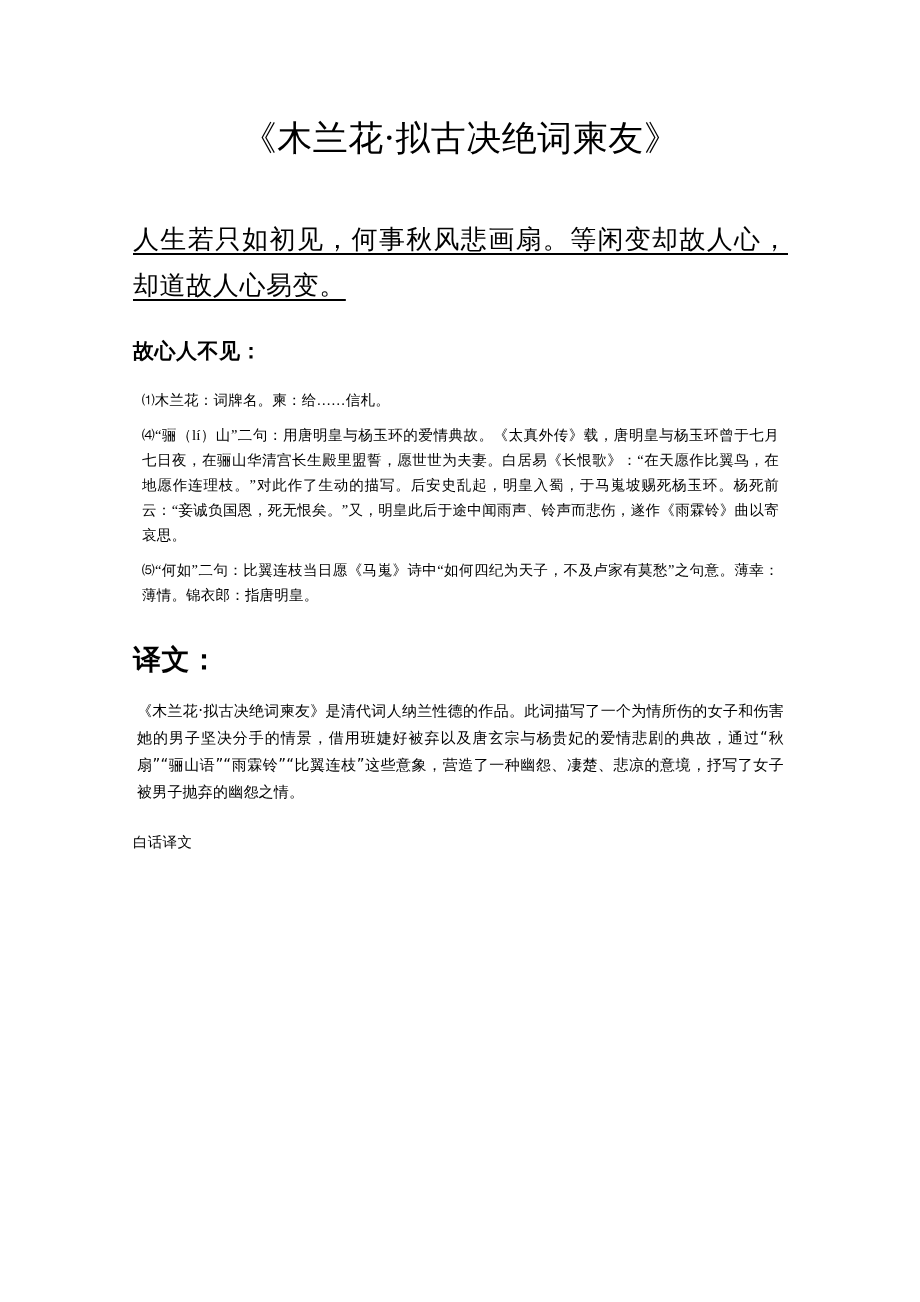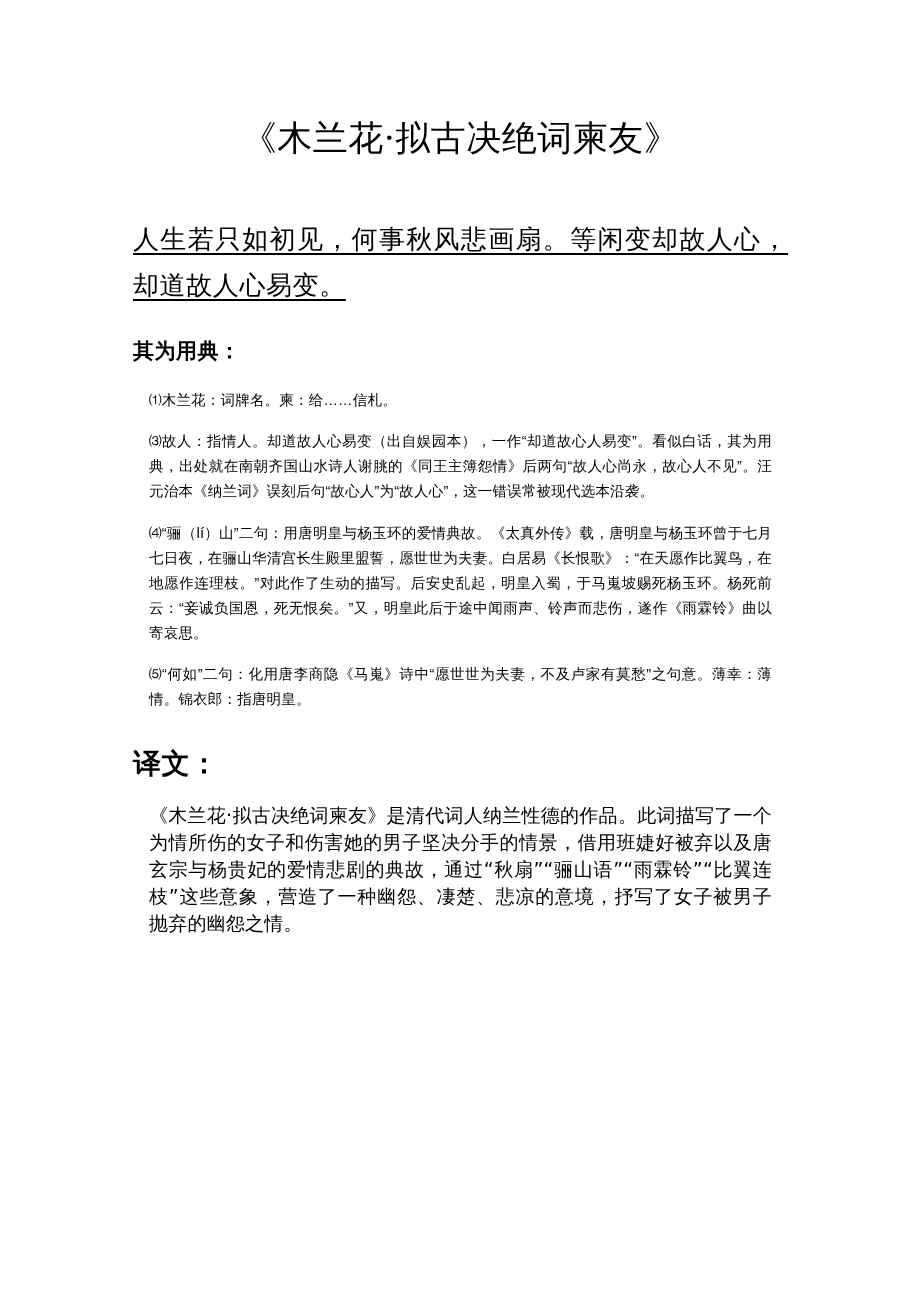--- a/index.html
+++ b/index.html
@@ -80,50 +80,50 @@
     font-weight: 700;
   }
 
   
   .notes {
     margin: 0;
     padding: 0;
     list-style: none;
   }
   .note {
-    font-family: Liberation Sans, sans-serif;
+    font-family: Liberation Serif, serif;
     font-size: 14.5px;
     line-height: 25px;
     letter-spacing: 0.2px;
     text-align: justify;
     text-justify: inter-character;
-    margin: 16px;
+    margin: 9px;
     padding: 0;
   }
   .note + .note { margin-top: 10px; }
   #note-1 { margin-top: 22px; }
 
   .note-marker {
     font-size: 12.5px;
     vertical-align: 1px;
   }
   .pinyin {
     font-size: 15px;
     letter-spacing: 0;
   }
 
   
   .translation-body {
     font-family: "DejaVu Sans", "Liberation Sans", sans-serif;
-    font-size: 19px;
+    font-size: 15px;
     line-height: 27px;
     letter-spacing: 0.2px;
     text-align: justify;
     text-justify: inter-character;
-    margin: 16px;
+    margin: 4px;
     margin-top: 20px;
   }
   .subtle-note {
     font-family: "DejaVu Serif", "Liberation Serif", serif;
     font-size: 14.5px;
     line-height: 25px;
     letter-spacing: 0.3px;
     margin: 0;
     margin-top: 24px;
   }
@@ -132,34 +132,34 @@
 <body>
 
 <div class="page">
   <div class="content">
 
     <h1 class="doc-title">《木兰花·拟古决绝词柬友》</h1>
 
     <p class="stanza" id="stanza-1"><span class="ul">人生若只如初见，何事秋风悲画扇。等闲变却故人心，却道故人心易变。</span></p>
 
 
-    <h2 class="section-heading" id="heading-notes">其为用典：</h2>
+    <h2 class="section-heading" id="heading-notes">故心人不见：</h2>
 
     <div class="notes">
 
       <p class="note" id="note-1"><span class="note-marker">⑴</span><span>木兰花：词牌名。柬：给……信札。</span></p>
 
 
-      <p class="note"><span class="note-marker">⑶</span><span>故人：指情人。却道故人心易变（出自娱园本），一作“却道故心人易变”。看似白话，其为用典，出处就在南朝齐国山水诗人谢朓的《同王主簿怨情》后两句“故人心尚永，故心人不见”。汪元治本《纳兰词》误刻后句“故心人”为“故人心”，这一错误常被现代选本沿袭。</span></p>
 
       <p class="note"><span class="note-marker">⑷</span><span>“骊（</span><span class="pinyin">lí</span><span>）山”二句：用唐明皇与杨玉环的爱情典故。《太真外传》载，唐明皇与杨玉环曾于七月七日夜，在骊山华清宫长生殿里盟誓，愿世世为夫妻。白居易《长恨歌》：“在天愿作比翼鸟，在地愿作连理枝。”对此作了生动的描写。后安史乱起，明皇入蜀，于马嵬坡赐死杨玉环。杨死前云：“妾诚负国恩，死无恨矣。”又，明皇此后于途中闻雨声、铃声而悲伤，遂作《雨霖铃》曲以寄哀思。</span></p>
 
-      <p class="note"><span class="note-marker">⑸</span><span>“何如”二句：化用唐李商隐《马嵬》诗中“愿世世为夫妻，不及卢家有莫愁”之句意。薄幸：薄情。锦衣郎：指唐明皇。</span></p>
+      <p class="note"><span class="note-marker">⑸</span><span>“何如”二句：比翼连枝当日愿《马嵬》诗中“如何四纪为天子，不及卢家有莫愁”之句意。薄幸：薄情。锦衣郎：指唐明皇。</span></p>
 
     </div>
 
     <h2 class="section-heading" id="heading-translation">译文：</h2>
 
     <p class="translation-body">《木兰花·拟古决绝词柬友》是清代词人纳兰性德的作品。此词描写了一个为情所伤的女子和伤害她的男子坚决分手的情景，借用班婕好被弃以及唐玄宗与杨贵妃的爱情悲剧的典故，通过“秋扇”“骊山语”“雨霖铃”“比翼连枝”这些意象，营造了一种幽怨、凄楚、悲凉的意境，抒写了女子被男子抛弃的幽怨之情。</p>
 
+    <p class="subtle-note">白话译文</p>
 
   </div>
 </div>
 
 </body></html>

